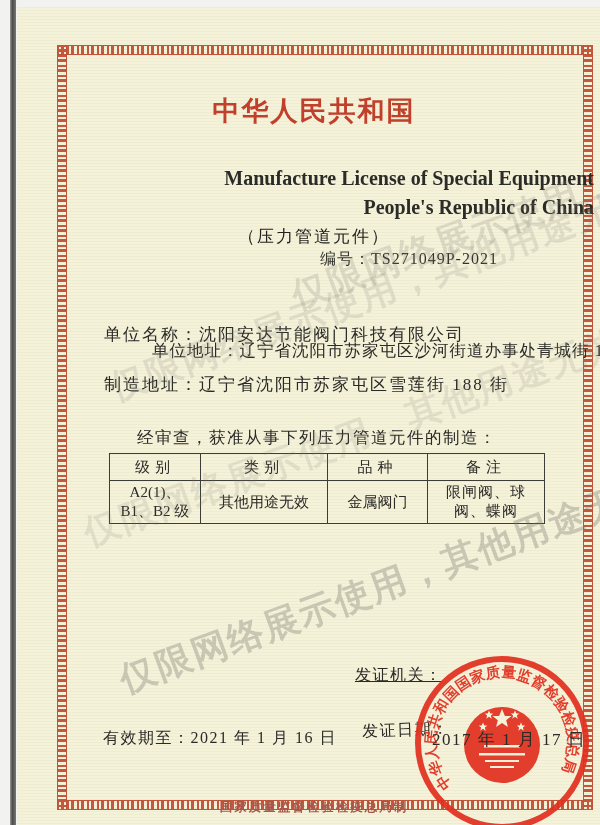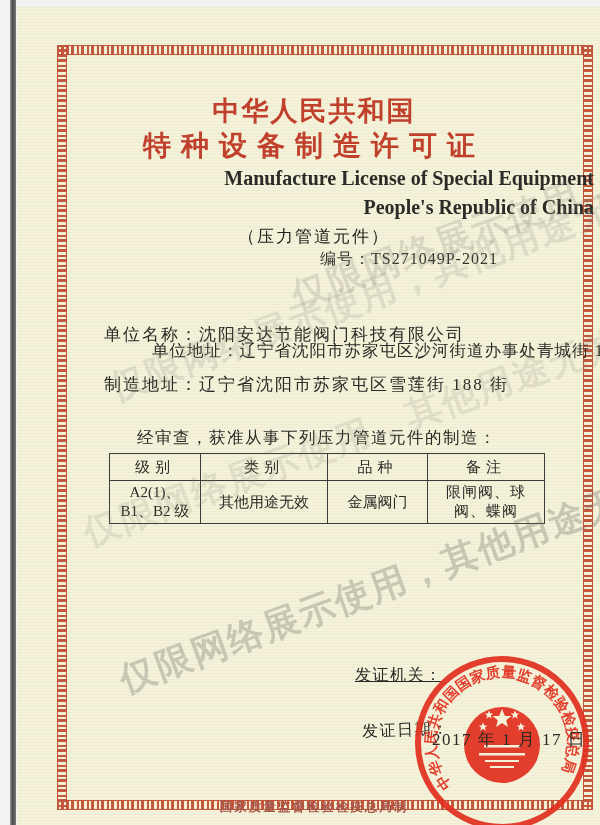--- a/index.html
+++ b/index.html
@@ -84,21 +84,20 @@
     <div class="fr fr-v fr-left"></div>
     <div class="fr fr-v fr-right"></div>
   </div>
 
   <div class="wm wm1">仅限网络展示使用，其他用途无效！</div>
   <div class="wm wm2">仅限网络展示使用，其他用途无效！</div>
   <div class="wm wm3">仅限网络展示使用，其他用途无效！</div>
   <div class="wm wm4">仅限网络展示使用，其他用途无效！</div>
 
   <div class="abs center title-cn1">中华人民共和国</div>
-  <div class="abs center title-cn2">特种设备制造许可证</div>
   <div class="abs center title-en title-en1">Manufacture License of Special Equipment</div>
   <div class="abs center title-en title-en2">People's Republic of China</div>
   <div class="abs center subtitle">（压力管道元件）</div>
 
   <div class="abs license-no">
     <span>编号：</span><span>TS271049P-2021</span>
   </div>
 
   <div class="abs field f1">
     <span>单位名称：</span><span>沈阳安达节能阀门科技有限公司</span>
@@ -129,20 +128,23 @@
     <tr>
       <td>A2(1)、B1、B2 级</td>
       <td>其他用途无效</td>
       <td>金属阀门</td>
       <td class="remark">限闸阀、球阀、蝶阀</td>
     </tr>
   </tbody>
     </table>
 
   <div class="abs foot-line issuer">发证机关：</div>
+  <div class="abs foot-line valid">
+    <span>有效期至：</span><span>2021 年 1 月 16 日</span>
+  </div>
   <div class="abs foot-line issue-lbl">发证日期：</div>
   <div class="abs foot-line issue-val">2017 年 1 月 17 日</div>
 
   <svg class="abs seal" width="180" height="180" viewBox="0 0 180 180">
     <defs>
       <path id="sealArc" d="M 39.4,132.4 A 66,66 0 1 1 140.6,132.4" fill="none"></path>
       <path id="star" d="M0,-10 L2.9,-3.1 L9.5,-3.1 L4.2,1.2 L5.9,8.1 L0,4 L-5.9,8.1 L-4.2,1.2 L-9.5,-3.1 L-2.9,-3.1 Z" fill="#f5f2da"></path>
     </defs>
     <circle cx="90" cy="90" r="84" fill="none" stroke="#e23120" stroke-width="6"></circle>
     <text font-size="14.5" fill="#e23120" font-weight="bold" font-family="'Liberation Sans','DejaVu Sans',sans-serif">

